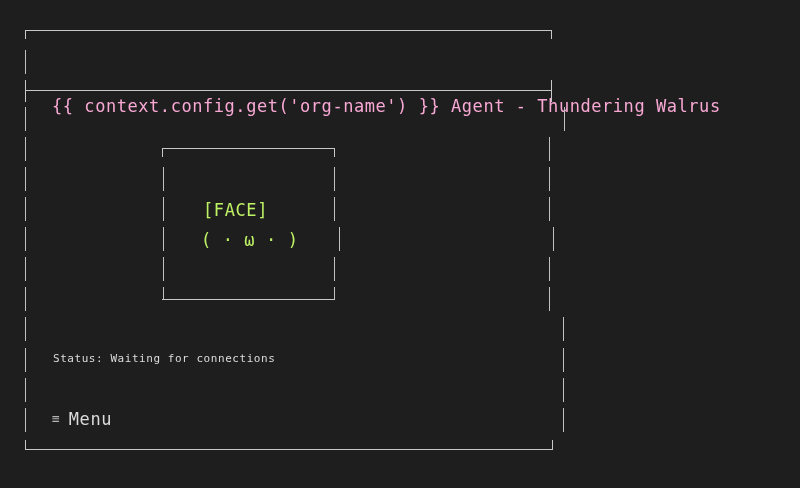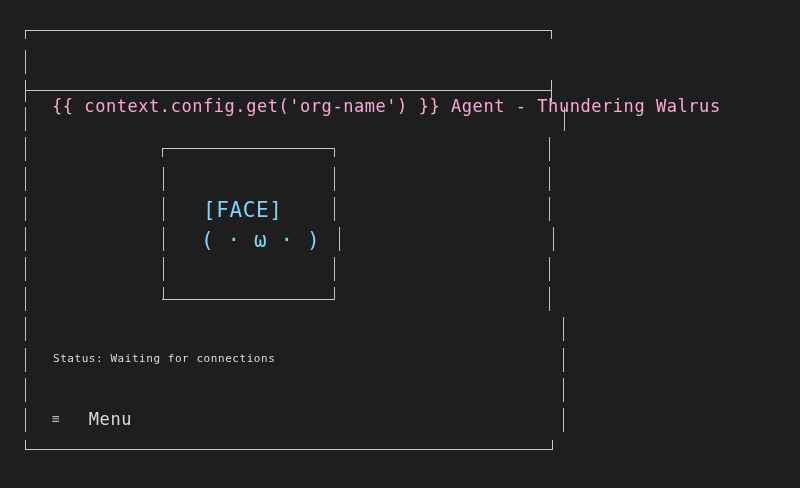--- a/index.html
+++ b/index.html
@@ -42,24 +42,24 @@
     font-size: 17px;
     line-height: 20px;
     letter-spacing: 0.55px;
     white-space: pre;
     color: #f9a8d4;
     margin-top: 44px;
   }
 
   .face-label {
     position: absolute;
-    font-size: 21px;
+    font-size: 17px;
     line-height: 17px;
     letter-spacing: 0.6px;
-    color: #7dd3fc;
+    color: #bef264;
     white-space: pre;
   }
 
   .status-text {
     position: absolute;
     left: 53px;
     top: 350px;
     font-size: 11px;
     line-height: 18px;
     letter-spacing: 0.55px;
@@ -79,21 +79,20 @@
     font-size: 13px;
     line-height: 18px;
     color: #b4b4b4;
   }
   .menu-label {
     font-size: 17px;
     line-height: 18px;
     letter-spacing: 0.55px;
     color: #dcdcdc;
     white-space: pre;
-    margin-left: 20px;
   }
 </style>
 </head>
 <body>
 
 <div class="hline" style="left:25px; top:30px; width:527px;"></div>
 <div class="vtick" style="left:25px; top:30px; height:9px;"></div>
 <div class="vtick" style="left:551px; top:30px; height:9px;"></div>
 
 <div class="pipe" style="left:25px; top:50px; height:24px;"></div>

